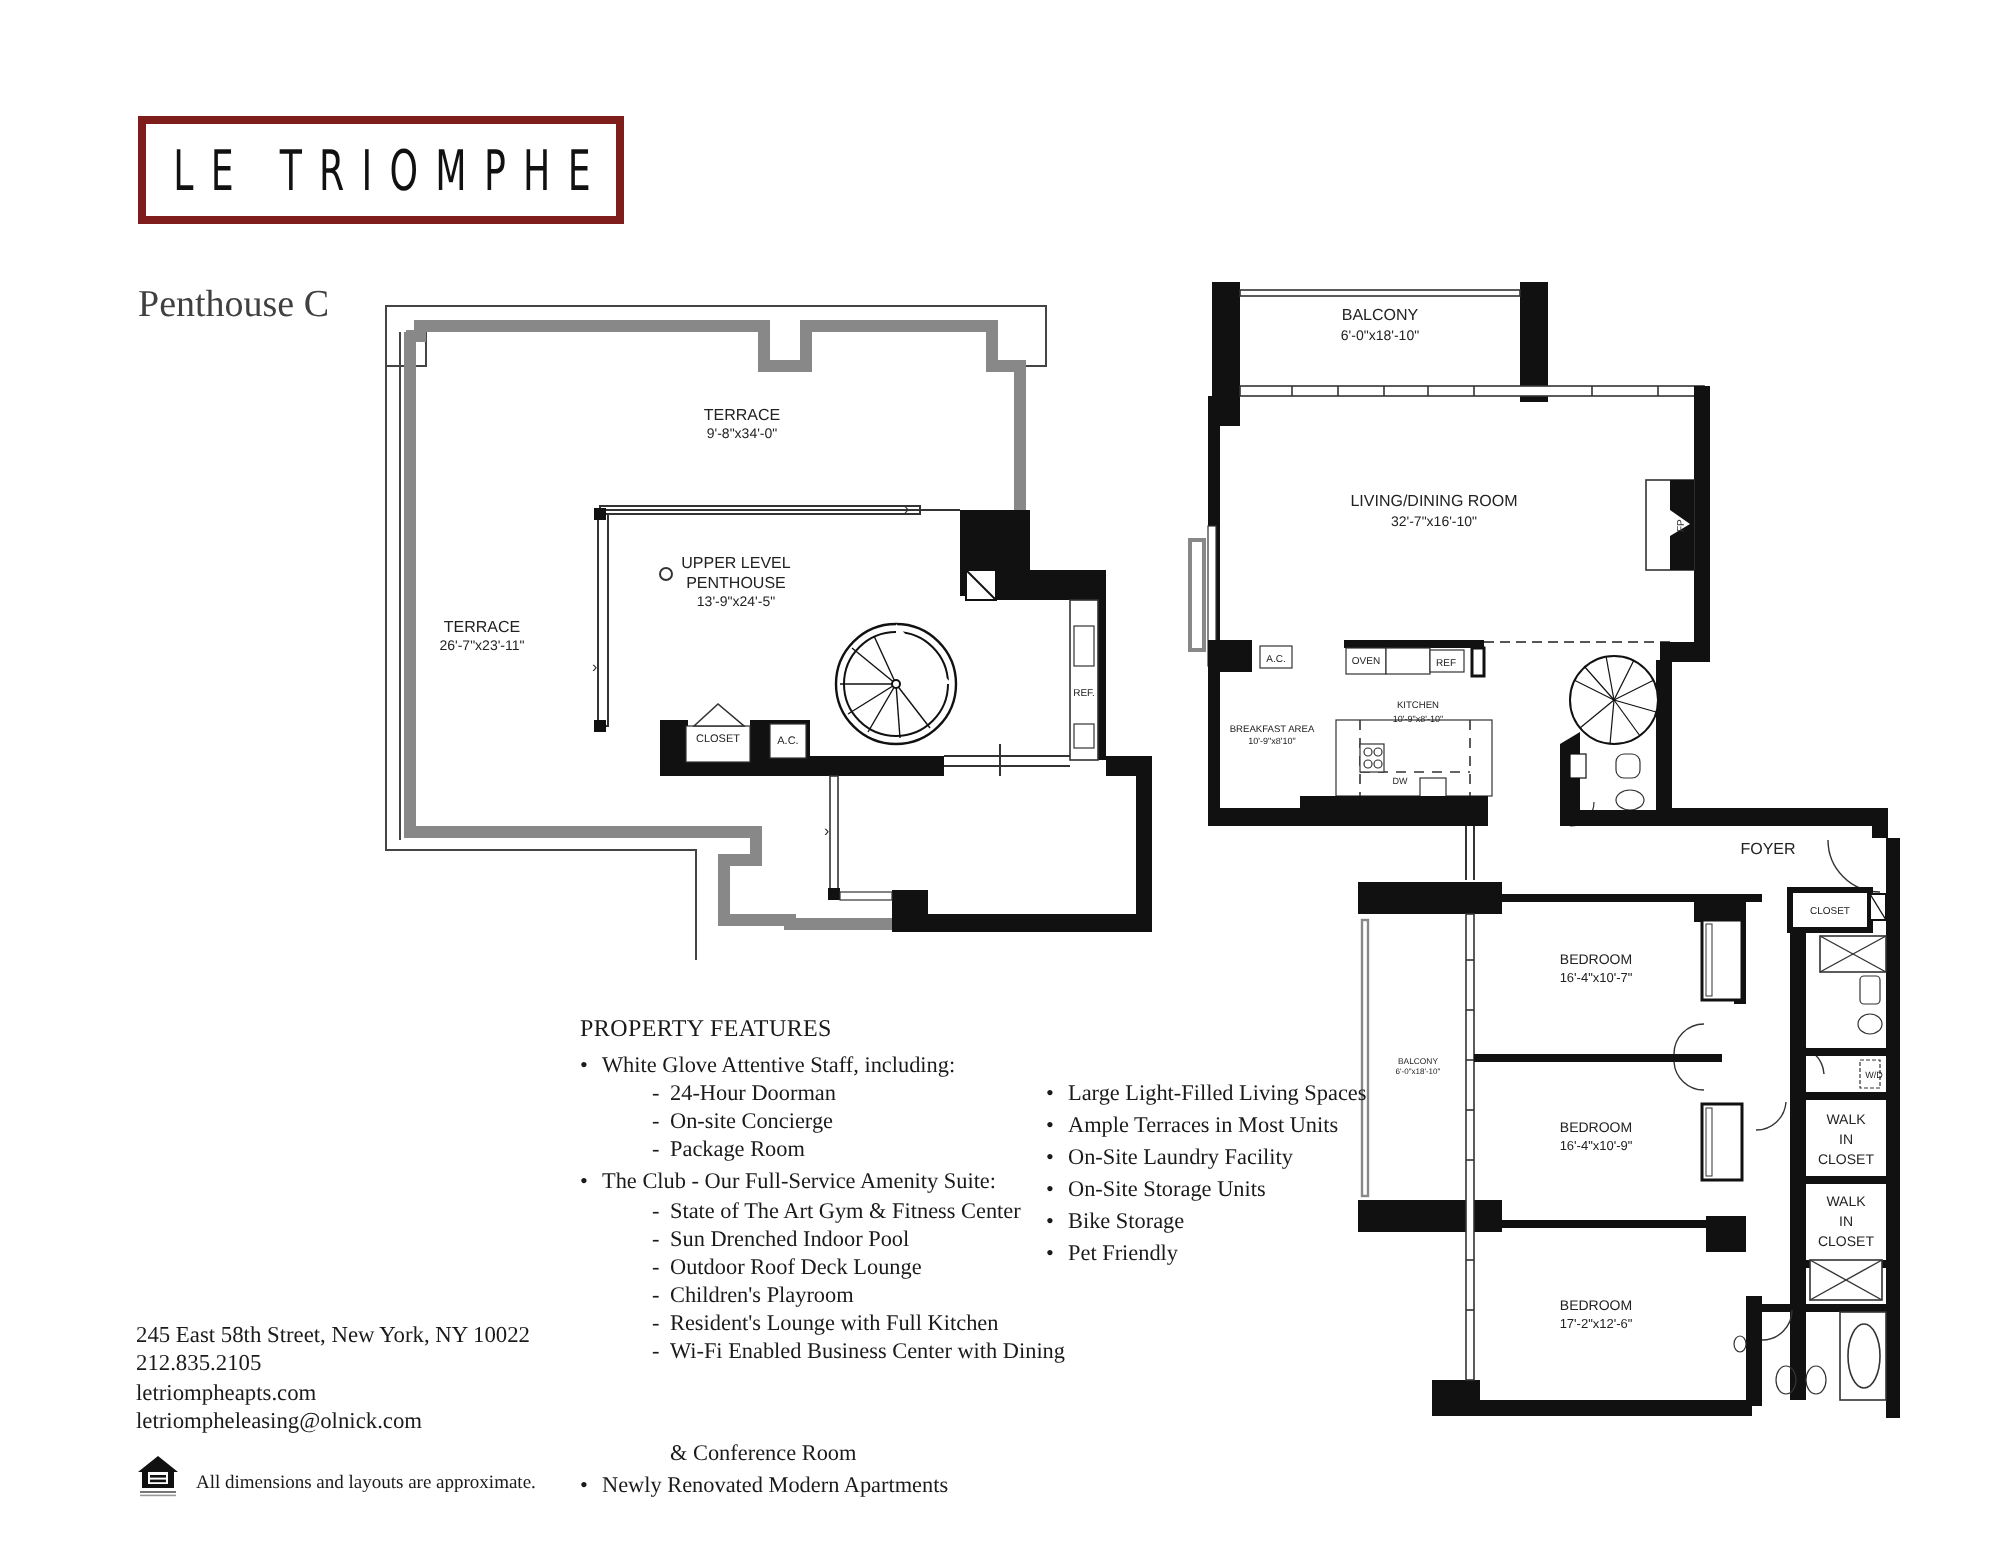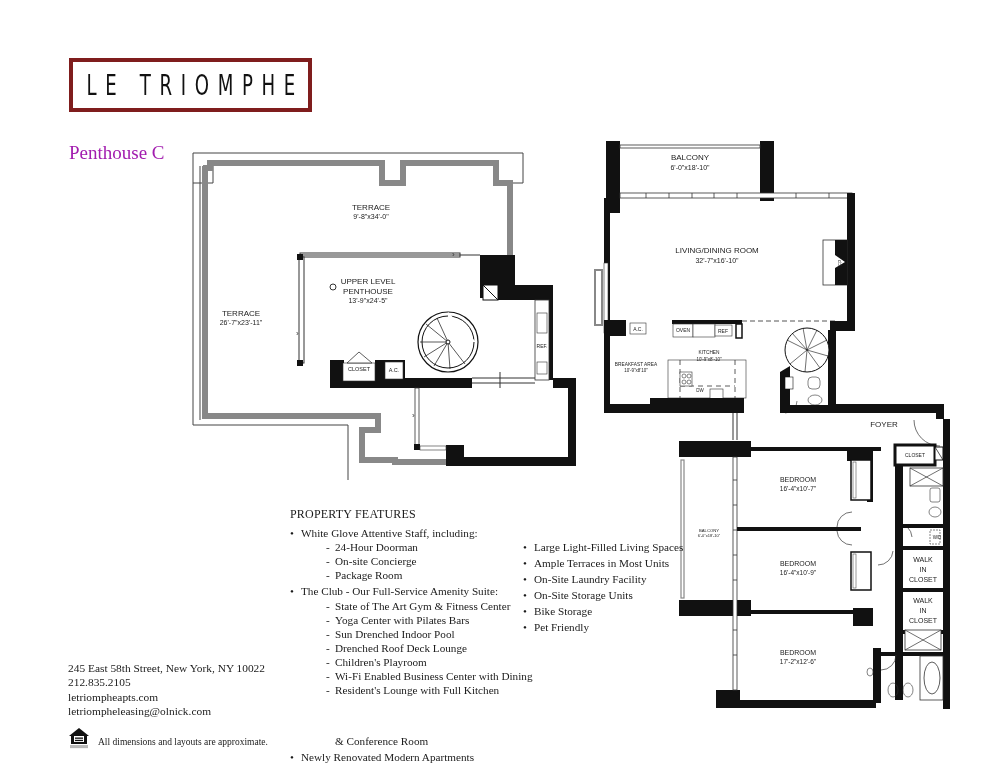--- a/index.html
+++ b/index.html
@@ -1,19 +1,19 @@
 <!DOCTYPE html>
 <html><head>
 <meta charset="utf-8">
 <style>
   html, body { margin: 0; padding: 0; background: #ffffff; }
   body { width: 1000px; height: 773px; position: relative; overflow: hidden; font-family: "Liberation Serif", serif; color: #1a1a1a; }
   .logo-box { position: absolute; left: 69px; top: 58px; width: 243px; height: 54px; border: 4px solid #7f1d1d; box-sizing: border-box; display: flex; align-items: center; justify-content: center; }
   .logo-text { font-family: "DejaVu Sans Condensed", "DejaVu Sans", sans-serif; font-size: 28px; letter-spacing: 12px; font-weight: normal; transform: scaleX(0.72); transform-origin: center; white-space: nowrap; padding-left: 12px; color: #111; }
-  .unit-title { position: absolute; left: 69px; top: 142px; font-size: 19px; color: #a21caf; }
+  .unit-title { position: absolute; left: 69px; top: 142px; font-size: 19px; color: #404040; }
   svg.plan { position: absolute; left: 0; top: 0; }
   .lbl { font-family: "Liberation Sans", sans-serif; fill: #222; text-anchor: middle; }
   .features { position: absolute; left: 290px; top: 507px; font-size: 11.2px; line-height: 14.1px; }
   .features h3 { margin: 0 0 5px 0; font-weight: normal; font-size: 12px; letter-spacing: 0.2px; }
   .features ul { list-style: none; margin: 0; padding: 0; }
   .features li.b { position: relative; padding-left: 11px; margin-bottom: 2px; }
   .features li.b::before { content: "\2022"; position: absolute; left: 0; top: 0; }
   .features li.s { position: relative; padding-left: 34px; }
   .features li.s::before { content: "-"; position: absolute; left: 25px; }
   .features li.s.cont { padding-left: 34px; margin-top: 37px; }
@@ -296,26 +296,25 @@
     <li class="b"><span>White Glove Attentive Staff, including:</span>
       <ul class="sub">
         <li class="s">24-Hour Doorman</li>
         <li class="s">On-site Concierge</li>
         <li class="s">Package Room</li>
       </ul>
     </li>
     <li class="b"><span>The Club - Our Full-Service Amenity Suite:</span>
       <ul class="sub">
         <li class="s">State of The Art Gym &amp; Fitness Center</li>
-        <li class="s">Yoga Center with Pilates Bars</li>
         <li class="s">Sun Drenched Indoor Pool</li>
-        <li class="s">Drenched Roof Deck Lounge</li>
+        <li class="s">Outdoor Roof Deck Lounge</li>
         <li class="s">Children's Playroom</li>
+        <li class="s">Resident's Lounge with Full Kitchen</li>
         <li class="s">Wi-Fi Enabled Business Center with Dining</li>
-        <li class="s">Resident's Lounge with Full Kitchen</li>
         <li class="s cont">&amp; Conference Room</li>
       </ul>
     </li>
     <li class="b">Newly Renovated Modern Apartments</li>
   </ul>
 </div>
 
 <div class="features2">
   <ul>
     <li>Large Light-Filled Living Spaces</li>

